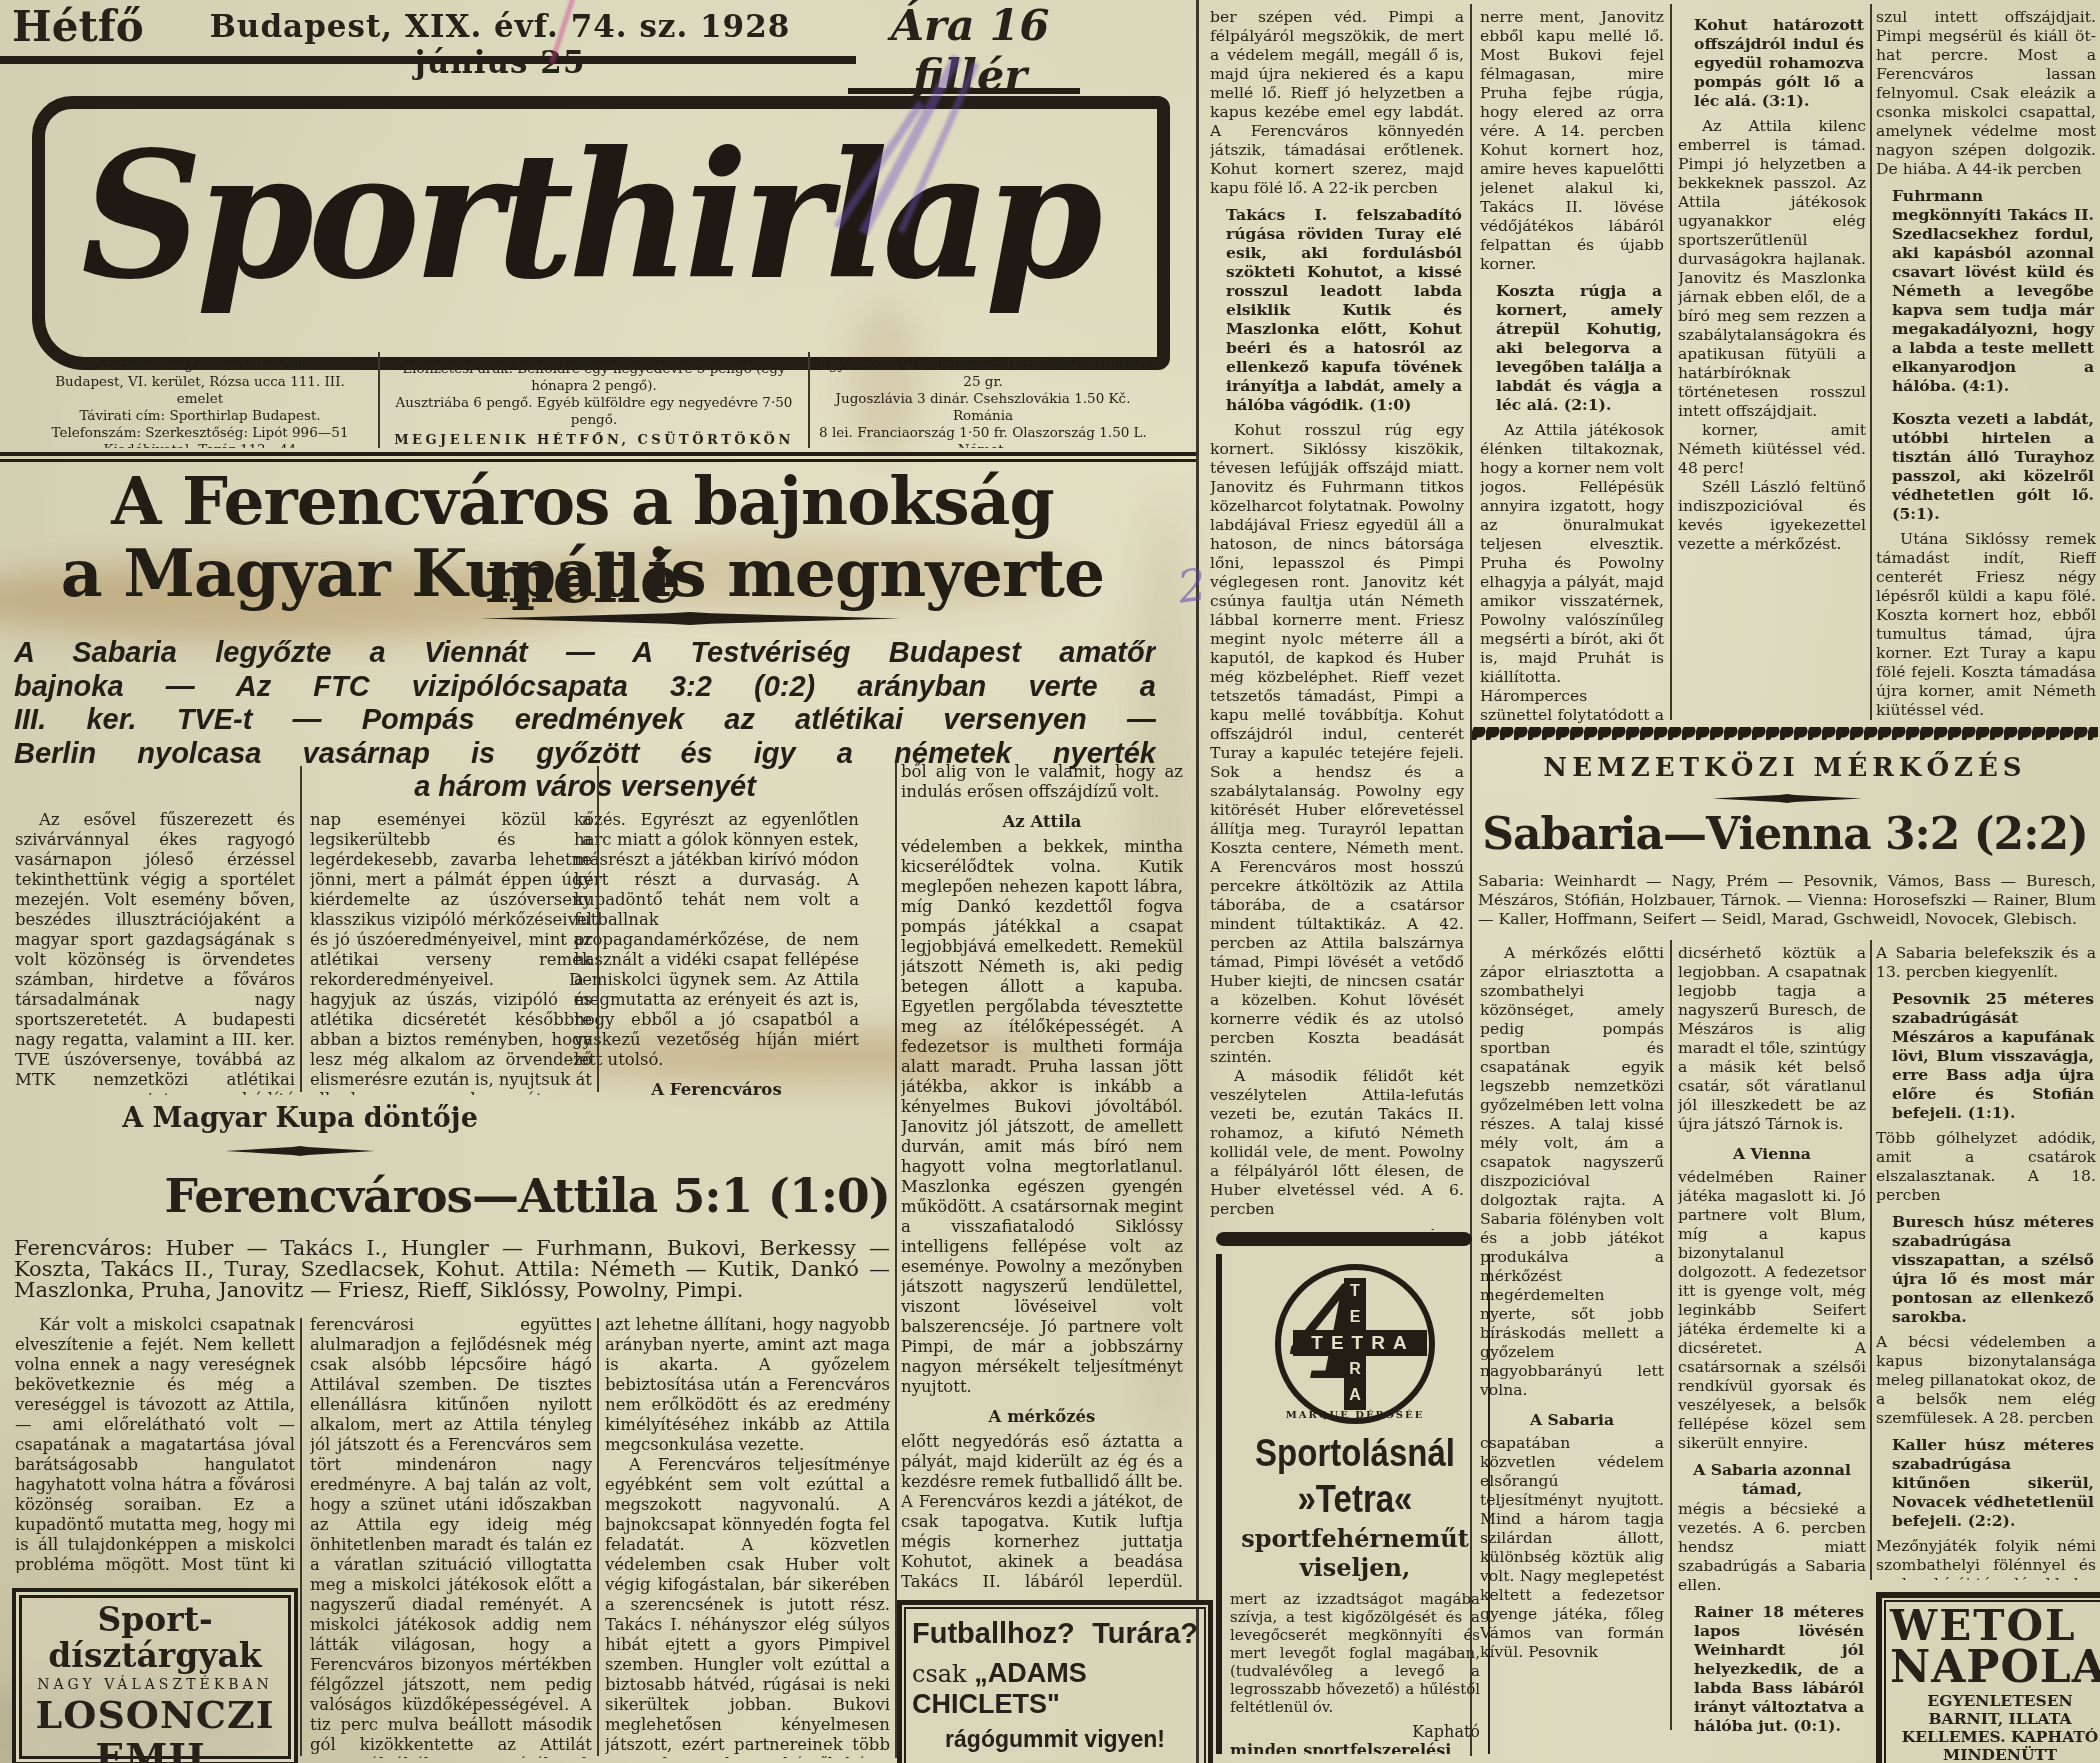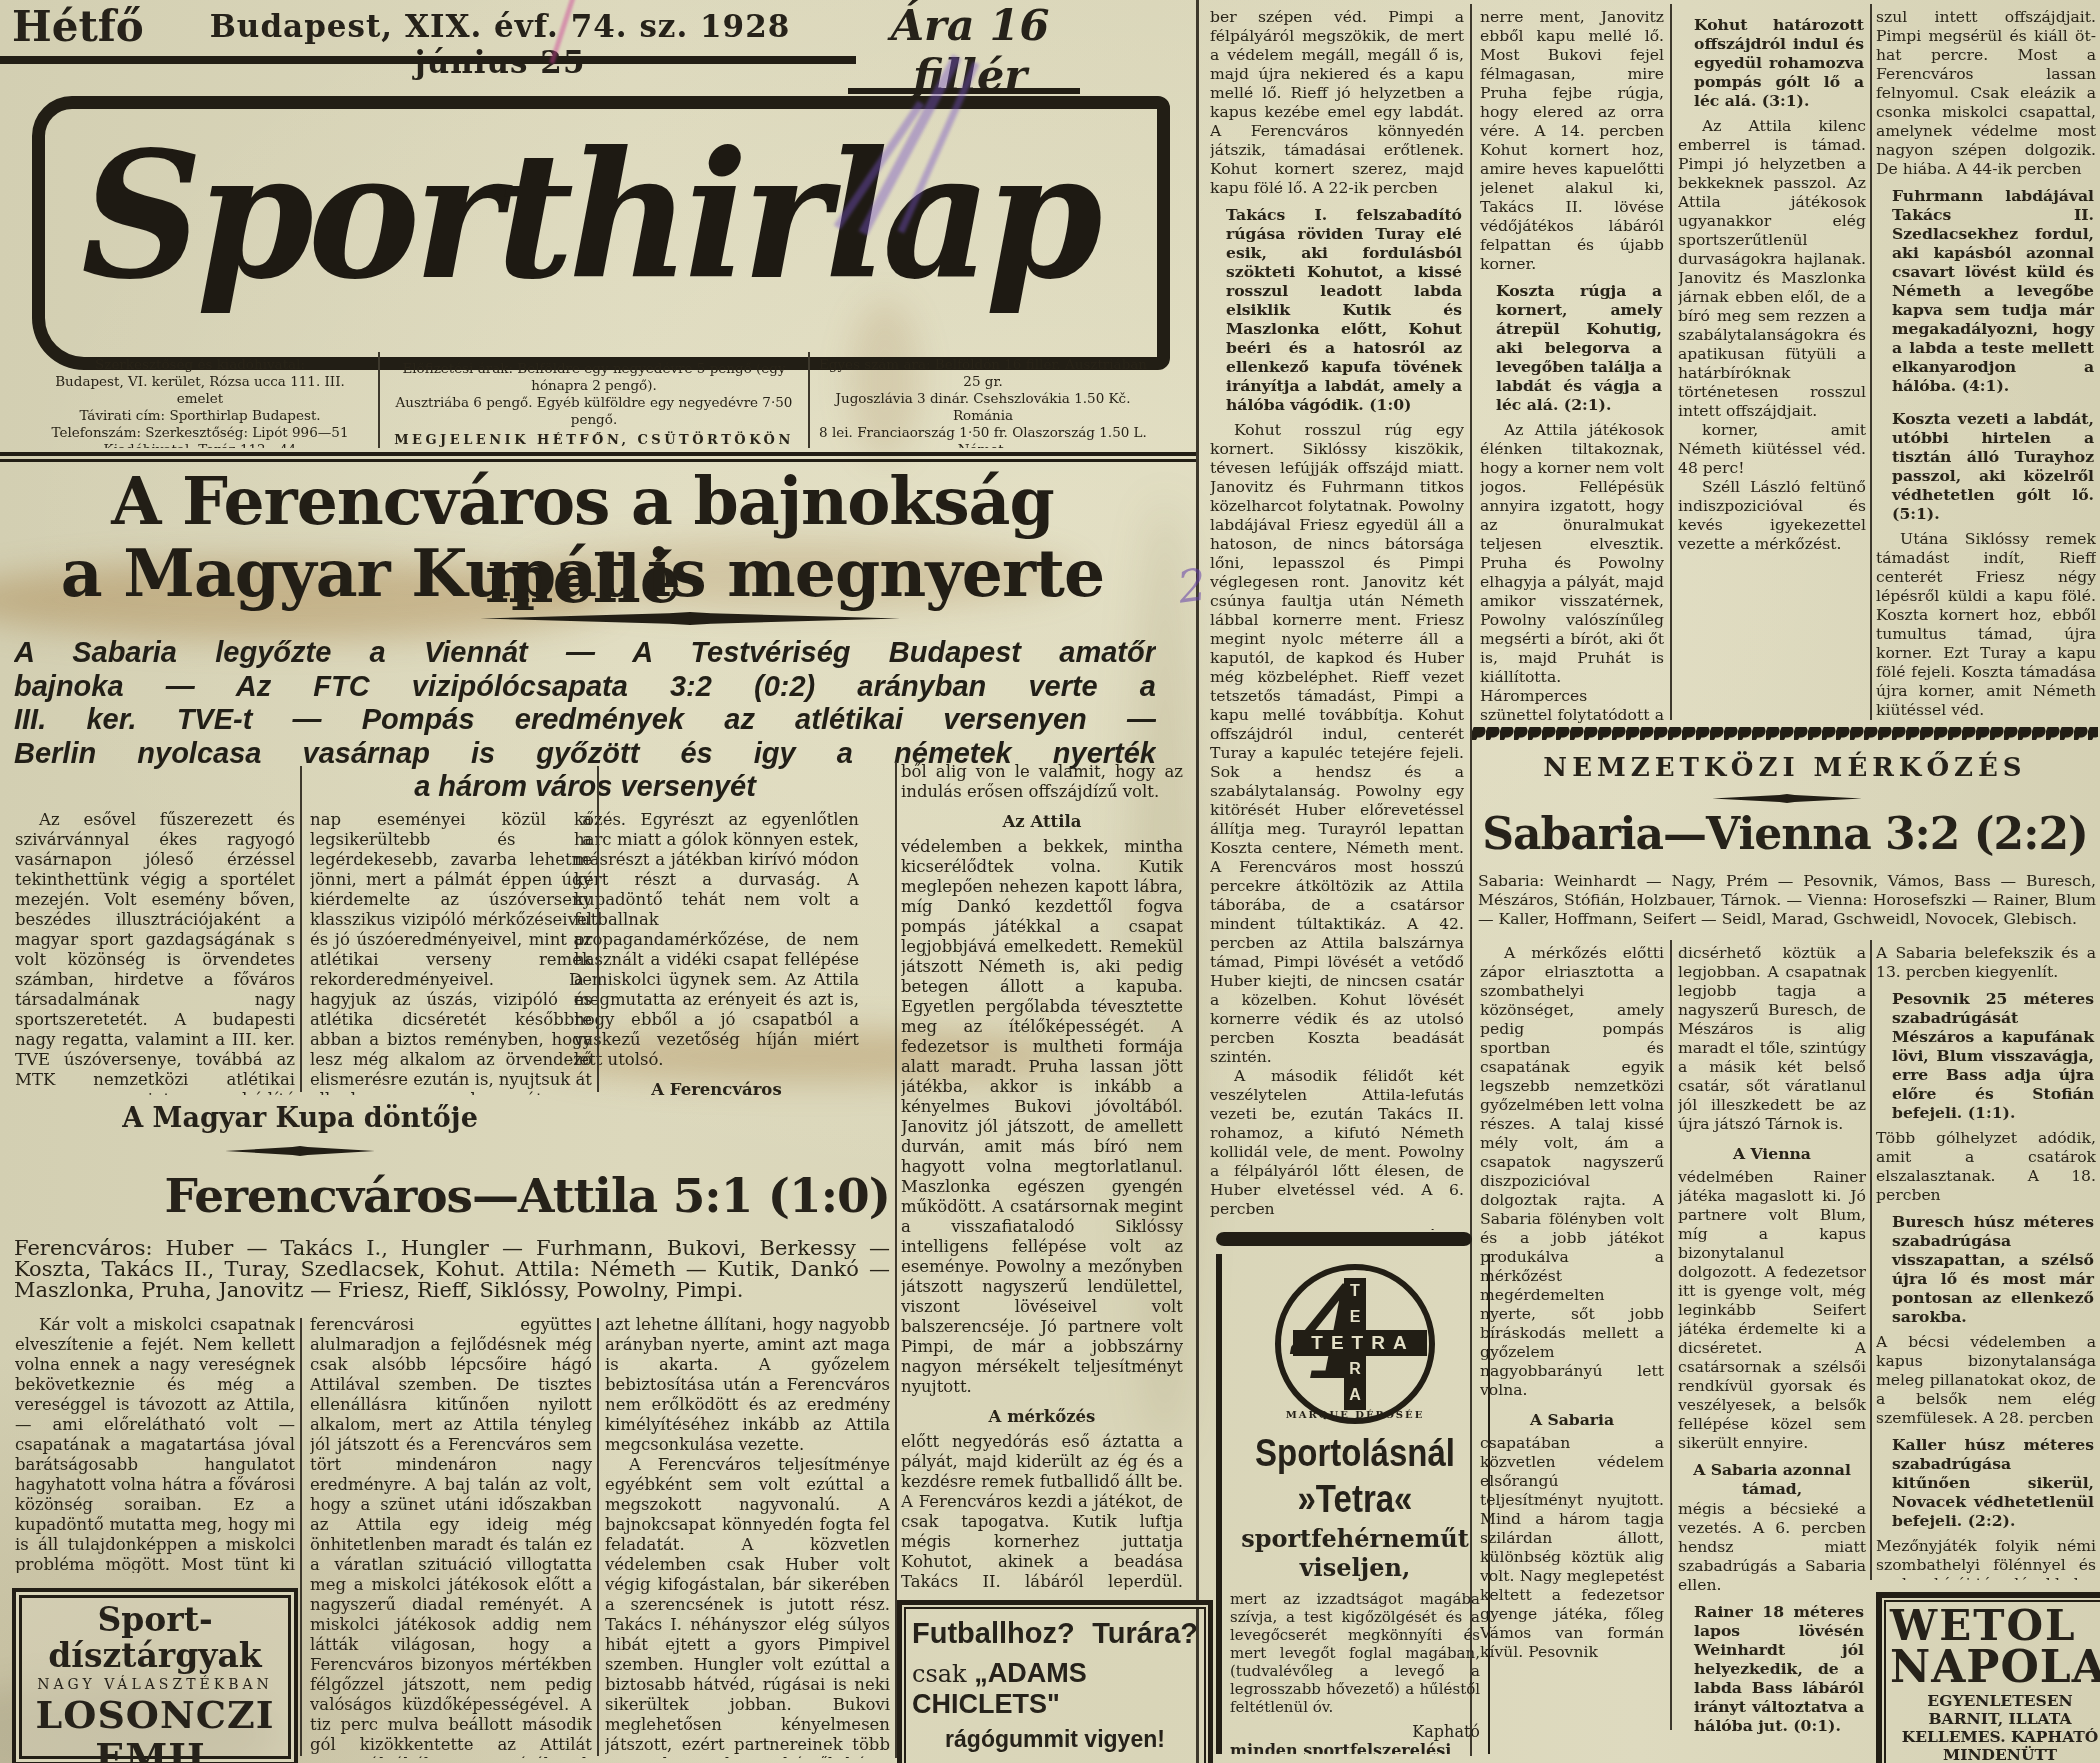--- a/index.html
+++ b/index.html
@@ -164,21 +164,21 @@
       <p class="para s-p">Az Attila játékosok élénken tiltakoznak, hogy a korner nem volt jogos. Fellépésük annyira izgatott, hogy az önuralmukat teljesen elvesztik. Pruha és Powolny elhagyja a pályát, majd amikor visszatérnek, Powolny valószínűleg megsérti a bírót, aki őt is, majd Pruhát is kiállította. Háromperces szünettel folytatódott a játék. Az Attila lefutásokra játszik. Az Attila halfsorába Rieff vonult. Siklóssy kiszökik, Takács I. formálisan leteríti, a síp néma. A 27-ik percben</p>
     </div>
   <div class="abs txt fsn" style="left:1678px;top:8px;width:188px;height:718px;">
       <p class="para s-b">Kohut határozott offszájdról indul és egyedül rohamozva pompás gólt lő a léc alá. (3:1).</p>
       <p class="para s-p">Az Attila kilenc emberrel is támad. Pimpi jó helyzetben a bekkeknek passzol. Az Attila játékosok ugyanakkor elég sportszerűtlenül durvaságokra hajlanak. Janovitz és Maszlonka járnak ebben elől, de a bíró meg sem rezzen a szabálytalanságokra és apatikusan fütyüli a határbíróknak történetesen rosszul intett offszájdjait.</p>
       <p class="para s-p">korner, amit Németh kiütéssel véd. 48 perc!</p>
       <p class="para s-p">Széll László feltünő indiszpozicióval és kevés igyekezettel vezette a mérkőzést.</p>
     </div>
   <div class="abs txt fsn" style="left:1876px;top:8px;width:220px;height:718px;">
       <p class="para s-c">szul intett offszájdjait. Pimpi megsérül és kiáll öt-hat percre. Most a Ferencváros lassan felnyomul. Csak eleázik a csonka miskolci csapattal, amelynek védelme most nagyon szépen dolgozik. De hiába. A 44-ik percben</p>
-      <p class="para s-b">Fuhrmann labdájával Takács II. Szedlacsekhez fordul, aki kapásból azonnal csavart lövést küld és Németh a levegőbe kapva sem tudja már megakadályozni, hogy a labda a teste mellett elkanyarodjon a hálóba. (4:1).</p>
+      <p class="para s-b">Fuhrmann megkönnyíti Takács II. Szedlacsekhez fordul, aki kapásból azonnal csavart lövést küld és Németh a levegőbe kapva sem tudja már megakadályozni, hogy a labda a teste mellett elkanyarodjon a hálóba. (4:1).</p>
       <p class="para s-b">Koszta vezeti a labdát, utóbbi hirtelen a tisztán álló Turayhoz passzol, aki közelről védhetetlen gólt lő. (5:1).</p>
       <p class="para s-p">Utána Siklóssy remek támadást indít, Rieff centerét Friesz négy lépésről küldi a kapu fölé. Koszta kornert hoz, ebből tumultus támad, újra korner. Ezt Turay a kapu fölé fejeli. Koszta támadása újra korner, amit Németh kiütéssel véd.</p>
     </div>
 
   <div class="wavy" style="left:1472px;top:727px;width:626px;"></div>
   <div class="abs" style="left:1472px;top:752px;width:626px;text-align:center;font-weight:700;font-size:26px;letter-spacing:5px;">NEMZETKÖZI MÉRKŐZÉS</div>
   <div class="lens" style="left:1712px;top:794px;width:150px;height:9px;"></div>
   <div class="abs" style="left:1472px;top:808px;width:626px;text-align:center;font-weight:700;font-size:44px;letter-spacing:-1px;">Sabaria—Vienna 3:2 (2:2)</div>
   <div class="abs txt fsn" style="left:1478px;top:872px;width:618px;height:62px;">
       <p class="para s-teams">Sabaria: Weinhardt — Nagy, Prém — Pesovnik, Vámos, Bass — Buresch, Mészáros, Stófián, Holzbauer, Tárnok. — Vienna: Horosefszki — Rainer, Blum — Kaller, Hoffmann, Seifert — Seidl, Marad, Gschweidl, Novocek, Glebisch.</p>

